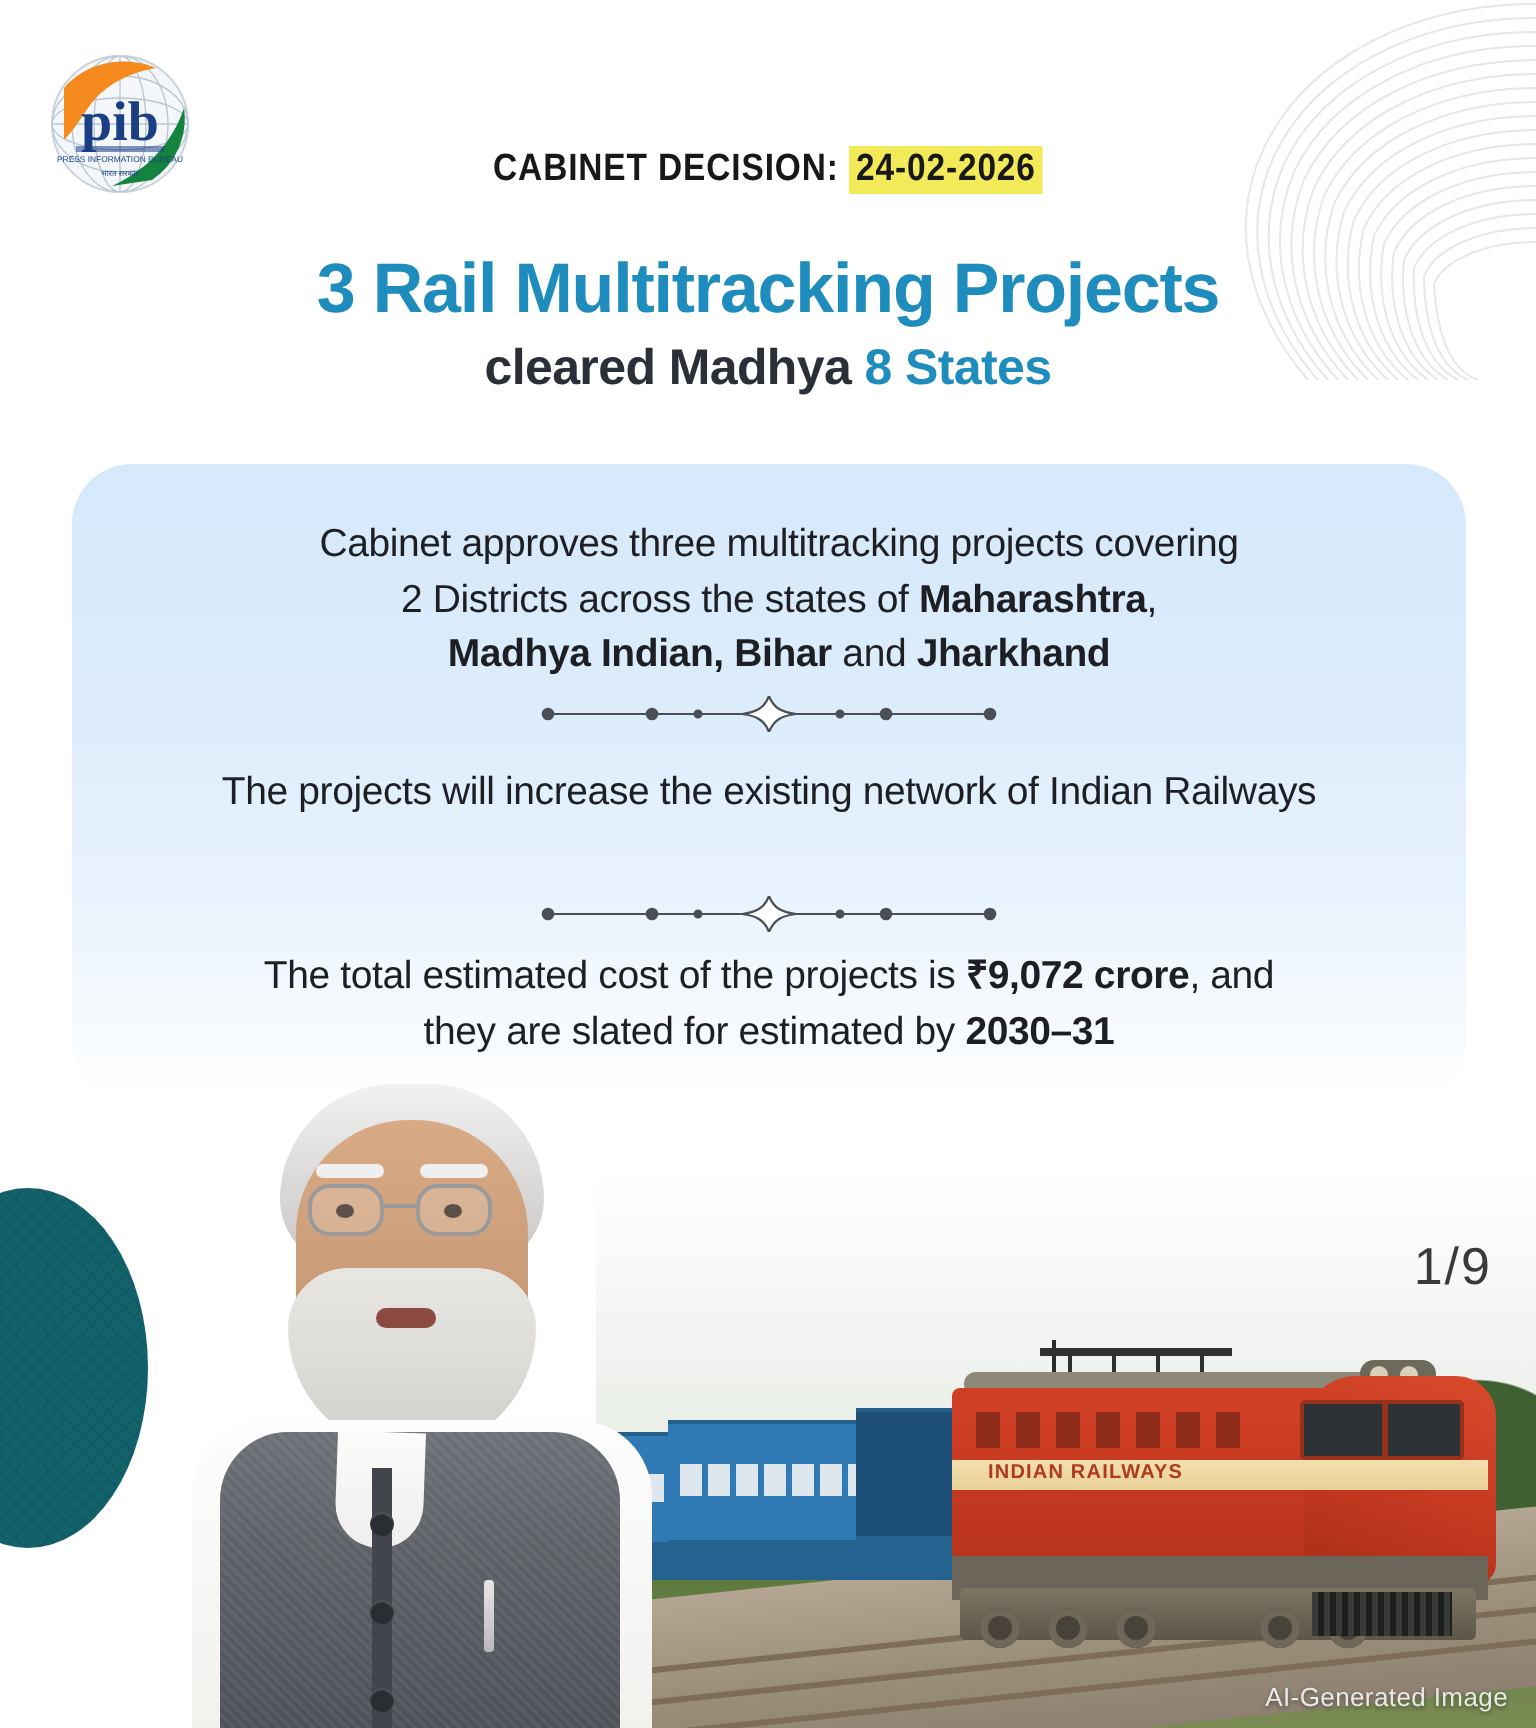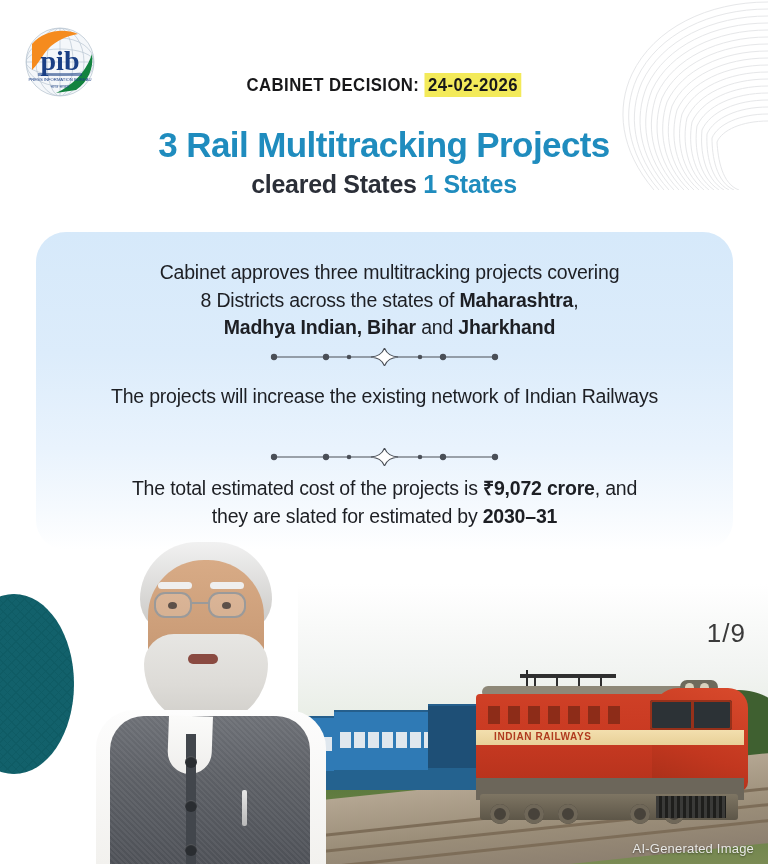--- a/index.html
+++ b/index.html
@@ -246,28 +246,28 @@
 </svg>
 
 <div id="cabinet-line">
   <span>CABINET DECISION:</span>
   <span id="cabinet-date">24-02-2026</span>
 </div>
 
 <div id="headline-wrap">
   <div id="headline">3 Rail Multitracking Projects</div>
   <div id="subhead">
-    <span>cleared States </span><span class="accent">1 States</span>
+    <span>cleared Madhya </span><span class="accent">8 States</span>
   </div>
 </div>
 
 <div id="info-card">
   <div class="card-para" id="para-1">
       <div><span>Cabinet approves three multitracking projects covering</span></div>
-      <div><span>8 Districts across the states of </span><b>Maharashtra</b><span>,</span></div>
+      <div><span>2 Districts across the states of </span><b>Maharashtra</b><span>,</span></div>
       <div><b>Madhya Indian, Bihar</b><span> and </span><b>Jharkhand</b></div>
     </div>
 
   <svg class="divider" id="divider-1" viewBox="0 0 697 18" preserveAspectRatio="xMidYMid meet">
     <g stroke="#4a4f57" stroke-width="1.1" fill="#4a4f57">
       <line x1="238" y1="9" x2="459" y2="9"></line>
       <circle cx="238" cy="9" r="2.6"></circle>
         <circle cx="290" cy="9" r="2.6"></circle>
       <circle cx="407" cy="9" r="2.6"></circle>
         <circle cx="459" cy="9" r="2.6"></circle>

